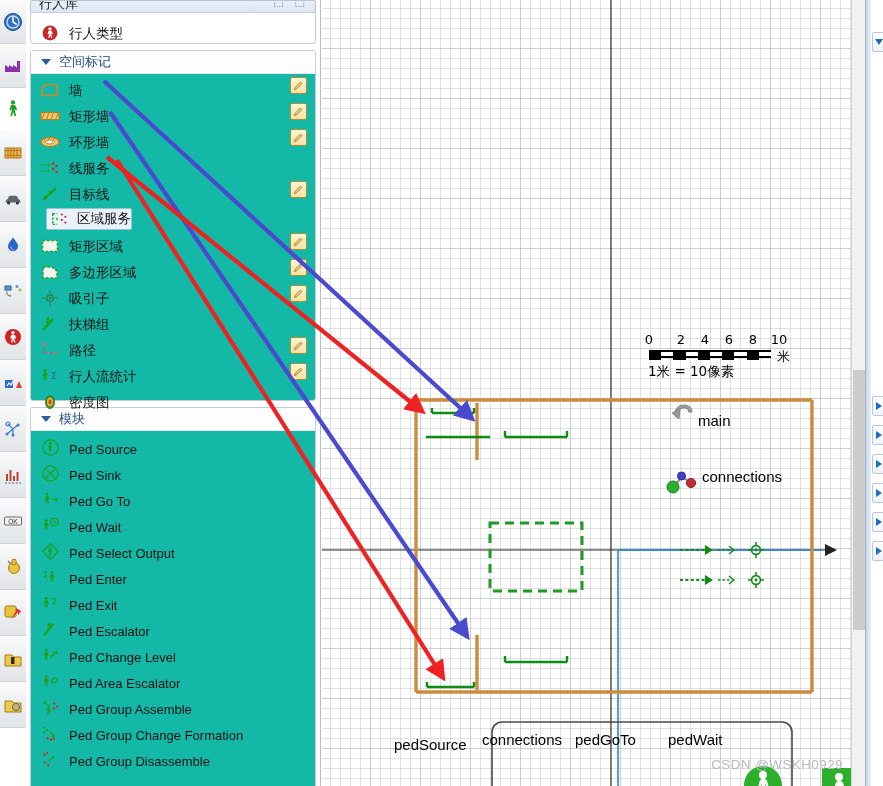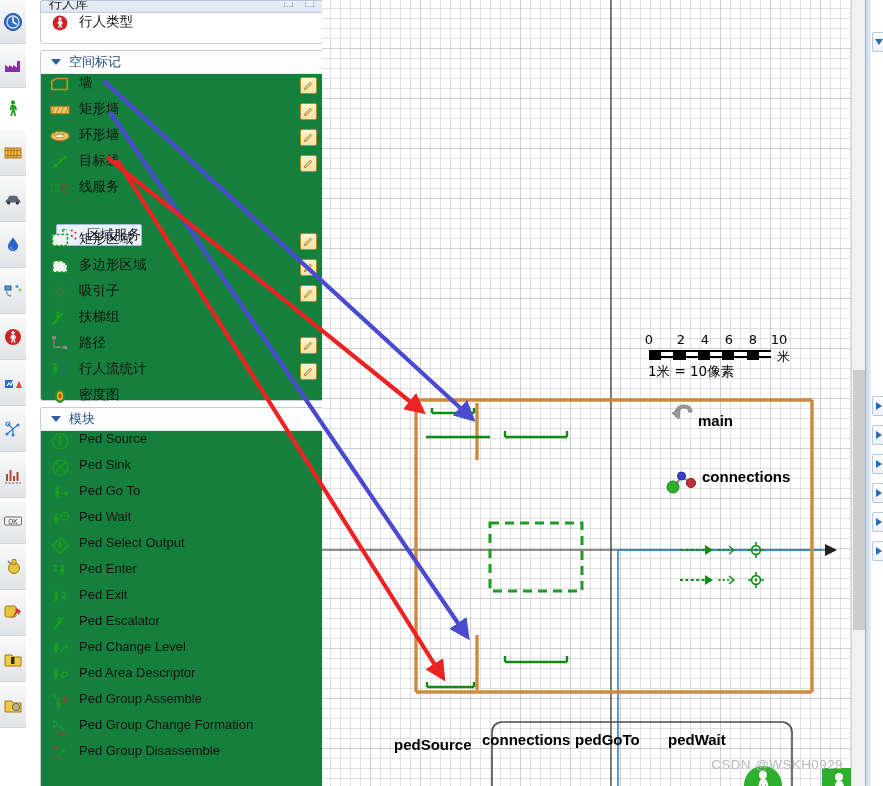--- a/index.html
+++ b/index.html
@@ -21,21 +21,21 @@
     position:relative; width:26px; height:46px;
     background:linear-gradient(to bottom,#fbfbfb 0%,#eceef0 52%,#e2e5e9 100%);
     border-bottom:1px solid #cfd3d8;
     display:flex; align-items:center; justify-content:center;
   }
   .tb-btn.plain{ background:#ffffff; border-bottom:none; }
   .tb-ico{ width:20px; height:20px; display:block; }
 
   
   .palette{
-    position:absolute; left:36px; top:0; width:295px; height:786px;
+    position:absolute; left:26px; top:0; width:295px; height:786px;
     background:#ffffff;
     border-right:1px solid #b8bcc4;
     overflow:hidden;
   }
   .pal-title{
     position:relative;
     height:12px;
     margin:0 4px;
     background:linear-gradient(to bottom,#eaf0f8,#dce6f3);
     border:1px solid #b4c4da;
@@ -54,36 +54,36 @@
   }
   .pal-body{
     margin:0 4px;
     border:1px solid #c6ccd6;
     border-top:1px solid #c6ccd6;
     border-radius:0 0 3px 3px;
     background:#fff;
     height:32px;
   }
   .pal-row{
-    display:flex; align-items:flex-start; height:26px; padding-left:9px;
+    display:flex; align-items:flex-end; height:26px; padding-left:9px;
     position:relative;
   }
   .pal-row .ico{ width:20px; height:20px; margin-right:9px; flex:0 0 20px;
      display:flex;align-items:center;justify-content:center; }
   .pal-row .lbl{
     font-size:13.5px; color:#111; white-space:nowrap;
     font-family:"DejaVu Sans",sans-serif;
   }
   .pal-row .lbl.en{ font-family:"Liberation Sans",sans-serif; font-size:13px;}
 
   .group{
     margin:6px 4px 0 4px;
     border:1px solid #c6ccd6;
     border-radius:3px;
-    background:#15803d;
+    background:#14b8a6;
   }
   .group-hdr{
     display:flex; align-items:center; height:23px; padding-left:10px;
     border-bottom:1px solid #e6e9ee;
     background:#fdfdfe;
   }
   .tri{
     width:0;height:0;border-left:5px solid transparent;border-right:5px solid transparent;
     border-top:6px solid #2d5e9e; margin-right:8px;
   }
@@ -128,21 +128,21 @@
   }
   .ruler .bar{ position:absolute; left:22px; top:18px; width:122px; height:8px;
     border-top:2px solid #000; border-bottom:2px solid #000; background:#fff;}
   .ruler .bar i{ position:absolute; top:0; width:12.2px; height:8px; background:#000;}
   .ruler .mi{ position:absolute; left:150px; top:16px; font-size:13px;
     font-family:"DejaVu Sans",sans-serif;}
   .ruler .eq{ position:absolute; left:21px; top:31px; font-size:13.5px;
     font-family:"DejaVu Sans",sans-serif; white-space:nowrap;}
 
   .cv-label{ position:absolute; font-size:15px; color:#000;
-    font-family:"Liberation Sans",sans-serif; white-space:nowrap;font-weight:bold;}
+    font-family:"Liberation Sans",sans-serif; white-space:nowrap;}
 
   .watermark{
     position:absolute; right:8px; bottom:14px;
     font-size:13.5px; color:#b9b9b9; letter-spacing:.4px;
     font-family:"Liberation Sans",sans-serif;
   }
 
   
   .vscroll{
     position:absolute; left:851px; top:0; width:14px; height:786px;
@@ -382,50 +382,50 @@
         <span class="lbl">环形墙</span>
         <span class="pencil">
           <svg width="11" height="11" viewBox="0 0 12 12">
               <path d="M1.5 10.5l1-2.6 5.6-5.6 1.6 1.6-5.6 5.6z" fill="#efd17a" stroke="#8a6a1e" stroke-width=".8"></path>
             </svg>
         </span>
       </div>
 
       <div class="pal-row">
         <span class="ico">
-          <svg width="20" height="18" viewBox="0 0 20 18">
-              <path d="M3 15L16 3" stroke="#19a319" stroke-width="2"></path>
-              <path d="M4 11l3 3M9 6l3 3" stroke="#19a319" stroke-width="1.4"></path>
-            </svg>
-        </span>
-        <span class="lbl">目标线</span>
-        <span class="pencil">
-          <svg width="11" height="11" viewBox="0 0 12 12">
-              <path d="M1.5 10.5l1-2.6 5.6-5.6 1.6 1.6-5.6 5.6z" fill="#efd17a" stroke="#8a6a1e" stroke-width=".8"></path>
-            </svg>
-        </span>
-      </div>
-
-      <div class="pal-row">
-        <span class="ico">
           <svg width="20" height="16" viewBox="0 0 20 16">
             <g stroke="#19a319" stroke-width="1.4" stroke-dasharray="2 1.4">
                 <path d="M1 5h7M1 11h7"></path>
               </g>
             <path d="M8 3l2 2-2 2z" fill="#19a319"></path>
               <path d="M8 9l2 2-2 2z" fill="#19a319"></path>
             <g fill="#cf2626">
                 <circle cx="13" cy="3.5" r="1.3"></circle>
                 <circle cx="16.5" cy="6" r="1.3"></circle>
                 <circle cx="13" cy="9" r="1.3"></circle>
                 <circle cx="16.5" cy="12" r="1.3"></circle>
               </g>
           </svg>
         </span>
         <span class="lbl">线服务</span>
+      </div>
+
+      <div class="pal-row">
+        <span class="ico">
+          <svg width="20" height="18" viewBox="0 0 20 18">
+              <path d="M3 15L16 3" stroke="#19a319" stroke-width="2"></path>
+              <path d="M4 11l3 3M9 6l3 3" stroke="#19a319" stroke-width="1.4"></path>
+            </svg>
+        </span>
+        <span class="lbl">目标线</span>
+        <span class="pencil">
+          <svg width="11" height="11" viewBox="0 0 12 12">
+              <path d="M1.5 10.5l1-2.6 5.6-5.6 1.6 1.6-5.6 5.6z" fill="#efd17a" stroke="#8a6a1e" stroke-width=".8"></path>
+            </svg>
+        </span>
       </div>
 
       <div class="pal-row">
         <span class="sel" style="display:flex;align-items:center;">
           <span class="ico" style="margin-right:7px;">
             <svg width="18" height="16" viewBox="0 0 20 16">
               <path d="M2 2h5M2 2v12M2 14h5" fill="none" stroke="#19a319" stroke-width="1.6" stroke-dasharray="2.6 1.6"></path>
               <path d="M6 6l2 2-2 2z" fill="#19a319"></path>
               <g fill="#cf2626">
                   <circle cx="12" cy="3" r="1.2"></circle>
@@ -653,21 +653,21 @@
       </div>
 
       <div class="pal-row">
         <span class="ico">
           <svg width="19" height="19" viewBox="0 0 20 20">
               <circle cx="5.5" cy="4.6" r="1.5" fill="#19a319"></circle>
               <path d="M5.5 6.4c-1 0-1.7.6-1.9 1.5L3 10.2l1 .4.6-1.6v1.5l-1 3.5 1.1.3.8-2.7.8 2.7 1.1-.3-1-3.5V9l.6 1.6 1-.4-.5-2.3c-.2-.9-1-1.5-1.9-1.5z" fill="#19a319"></path>
               <path d="M11 11.5c0-3 2-5 4.5-5 2 0 2.5 2 .8 3.5-1.6 1.4-3.9 1.5-5.3 1.5z" fill="none" stroke="#19a319" stroke-width="1.2"></path>
             </svg>
         </span>
-        <span class="lbl en">Ped Area Descriptor</span>
+        <span class="lbl en">Ped Area Escalator</span>
       </div>
 
       <div class="pal-row">
         <span class="ico">
           <svg width="19" height="19" viewBox="0 0 20 20">
               <path d="M3 4l3.5 3.5" stroke="#19a319" stroke-width="1.3"></path>
               <path d="M2.4 6.6L2.6 3.3l3.3.2z" fill="#19a319"></path>
               <circle cx="8" cy="8.5" r="1.4" fill="#19a319"></circle>
               <path d="M8 10.2c-1 0-1.6.6-1.8 1.4l-.5 1.8 1 .4.5-1.5v1.4l-1 3.1 1 .3.8-2.5.8 2.5 1-.3-1-3.1v-1.4l.5 1.5 1-.4-.5-1.8c-.2-.8-.8-1.4-1.8-1.4z" fill="#19a319"></path>
               <g fill="#cf2626">

